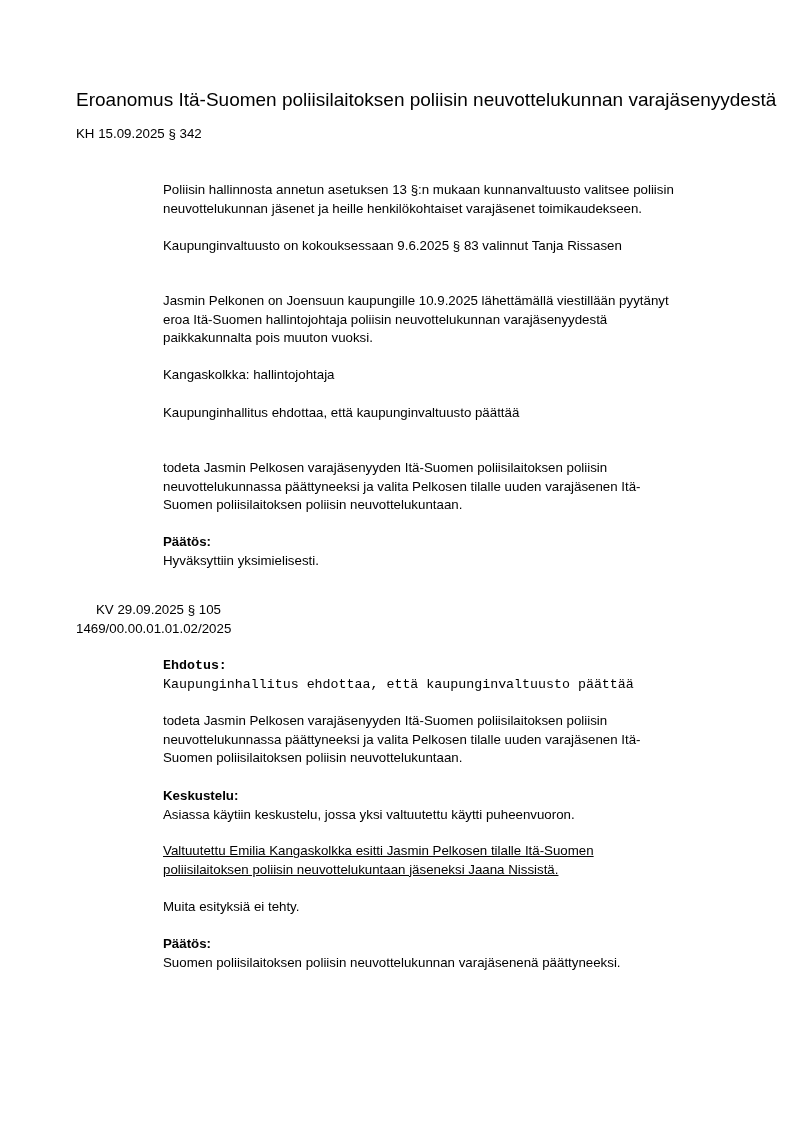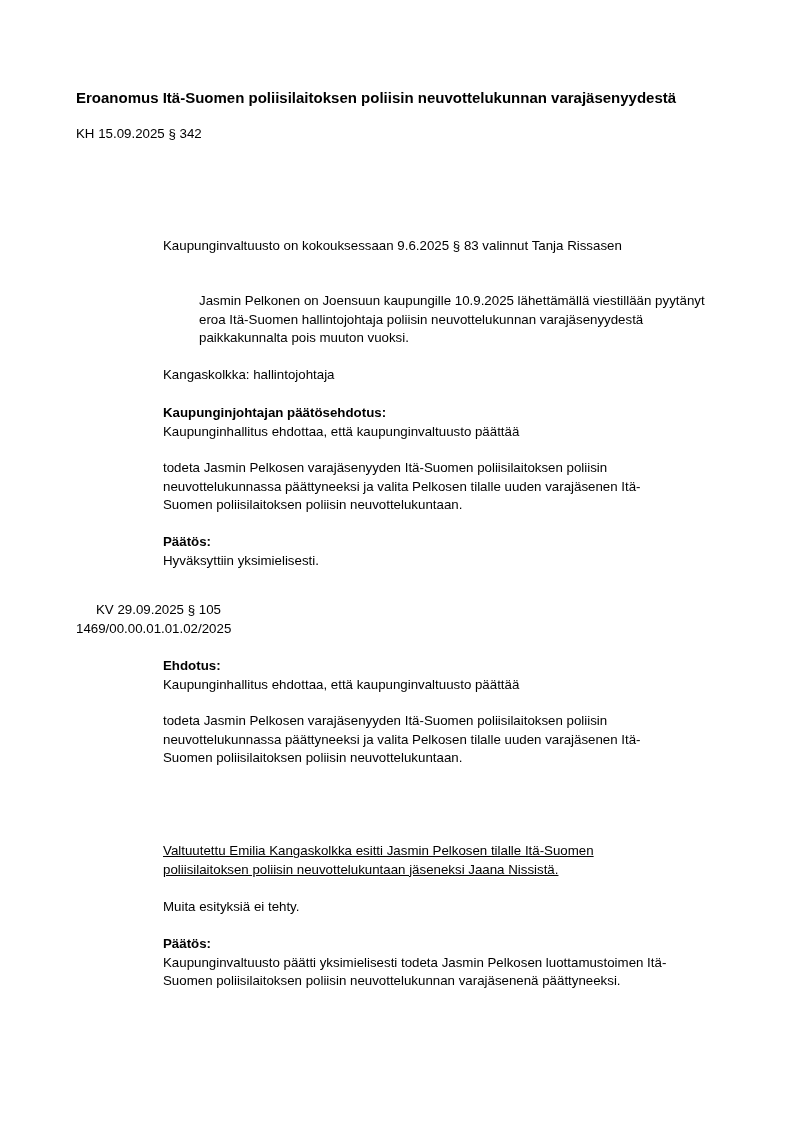--- a/index.html
+++ b/index.html
@@ -18,22 +18,22 @@
     }
     .page {
       position: absolute;
       left: 0; top: 0;
       width: 794px;
       height: 1122px;
     }
     .abs { position: absolute; white-space: nowrap; }
     .title {
       left: 76px; top: 89px;
-      font-weight: bold;
-      font-size: 15px;
+      font-weight: normal;
+      font-size: 19px;
     }
     .meta-kh { left: 76px; top: 126px; }
     .meta-kv { left: 60px; top: 602px; margin-left: 36px; }
     .meta-dnr { left: 76px; top: 621px; }
     .block {
       position: absolute;
       left: 163px;
       line-height: 18.5px;
     }
     .line { display: block; white-space: nowrap; }
@@ -41,75 +41,81 @@
   </style>
 </head>
 <body>
 
 <div class="page">
 
   <div class="abs title">Eroanomus Itä-Suomen poliisilaitoksen poliisin neuvottelukunnan varajäsenyydestä</div>
 
   <div class="abs meta-kh">KH 15.09.2025 § 342</div>
 
+  <div class="block" style="top:181px;">
+    <span class="line">Poliisin hallinnosta annetun asetuksen 13 §:n mukaan kunnanvaltuusto valitsee poliisin</span>
+    <span class="line">neuvottelukunnan jäsenet ja heille henkilökohtaiset varajäsenet toimikaudekseen.</span>
+  </div>
 
   <div class="block" style="top:237px;">
     <span class="line">Kaupunginvaltuusto on kokouksessaan 9.6.2025 § 83 valinnut Tanja Rissasen</span>
   </div>
 
-  <div class="block" style="top:292px;margin-left:36px;">
+  <div class="block" style="top:292px;">
     <span class="line">Jasmin Pelkonen on Joensuun kaupungille 10.9.2025 lähettämällä viestillään pyytänyt</span>
     <span class="line">eroa Itä-Suomen hallintojohtaja poliisin neuvottelukunnan varajäsenyydestä</span>
     <span class="line">paikkakunnalta pois muuton vuoksi.</span>
   </div>
 
   <div class="block" style="top:366px;">
     <span class="line">Kangaskolkka: hallintojohtaja</span>
   </div>
 
   <div class="block" style="top:404px;">
-    <span class="heading">Kaupunginjohtajan päätösehdotus:</span>
     <span class="line">Kaupunginhallitus ehdottaa, että kaupunginvaltuusto päättää</span>
   </div>
 
   <div class="block" style="top:459px;">
     <span class="line">todeta Jasmin Pelkosen varajäsenyyden Itä-Suomen poliisilaitoksen poliisin</span>
     <span class="line">neuvottelukunnassa päättyneeksi ja valita Pelkosen tilalle uuden varajäsenen Itä-</span>
     <span class="line">Suomen poliisilaitoksen poliisin neuvottelukuntaan.</span>
   </div>
 
   <div class="block" style="top:533px;">
     <span class="heading">Päätös:</span>
     <span class="line">Hyväksyttiin yksimielisesti.</span>
   </div>
 
   <div class="abs meta-kv">KV 29.09.2025 § 105</div>
   <div class="abs meta-dnr">1469/00.00.01.01.02/2025</div>
 
-  <div class="block" style="top:657px;">
+  <div class="block" style="top:657px;font-family:Liberation Mono, monospace;">
     <span class="heading">Ehdotus:</span>
     <span class="line">Kaupunginhallitus ehdottaa, että kaupunginvaltuusto päättää</span>
   </div>
 
   <div class="block" style="top:712px;">
     <span class="line">todeta Jasmin Pelkosen varajäsenyyden Itä-Suomen poliisilaitoksen poliisin</span>
     <span class="line">neuvottelukunnassa päättyneeksi ja valita Pelkosen tilalle uuden varajäsenen Itä-</span>
     <span class="line">Suomen poliisilaitoksen poliisin neuvottelukuntaan.</span>
   </div>
 
+  <div class="block" style="top:787px;">
+    <span class="heading">Keskustelu:</span>
+    <span class="line">Asiassa käytiin keskustelu, jossa yksi valtuutettu käytti puheenvuoron.</span>
+  </div>
 
   <div class="block" style="top:842px;text-decoration:underline;">
     <span class="line">Valtuutettu Emilia Kangaskolkka esitti Jasmin Pelkosen tilalle Itä-Suomen</span>
     <span class="line">poliisilaitoksen poliisin neuvottelukuntaan jäseneksi Jaana Nissistä.</span>
   </div>
 
   <div class="block" style="top:898px;">
     <span class="line">Muita esityksiä ei tehty.</span>
   </div>
 
   <div class="block" style="top:935px;">
     <span class="heading">Päätös:</span>
-    <span class="line">Kaupunginvaltuusto päätti yksimielisesti todeta Jasmin Pelkosen luottamustoimen Itä-</span>
     <span class="line">Suomen poliisilaitoksen poliisin neuvottelukunnan varajäsenenä päättyneeksi.</span>
   </div>
 
 
 </div>
 
 </body></html>

